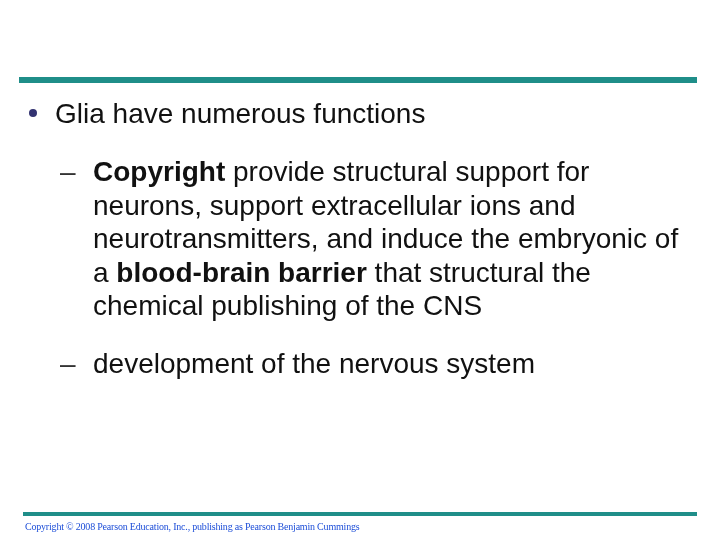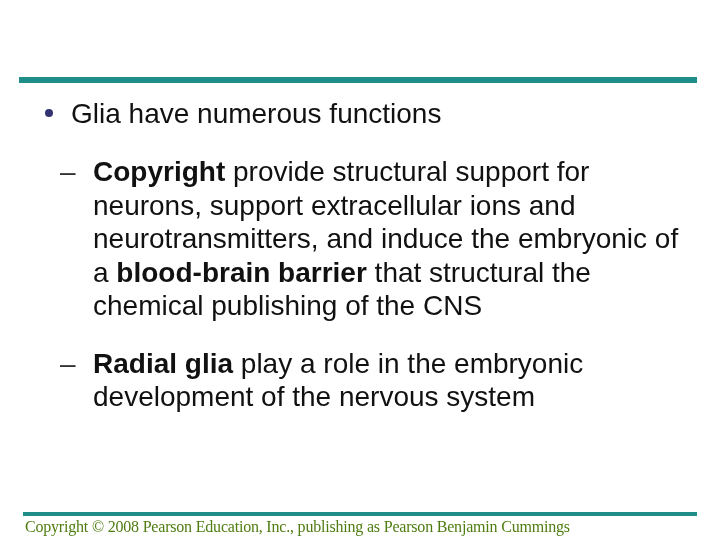--- a/index.html
+++ b/index.html
@@ -19,21 +19,21 @@
   .top-rule {
     position: absolute;
     left: 19px;
     top: 77px;
     width: 678px;
     height: 6px;
     background: #1f8e89;
   }
   .title-row {
     position: absolute;
-    left: 16px;
+    left: 0;
     top: 97px;
     width: 700px;
   }
   .bullet-dot {
     position: absolute;
     left: 29px;
     top: 12px;
     width: 8px;
     height: 8px;
     border-radius: 50%;
@@ -80,24 +80,24 @@
     top: 512px;
     width: 674px;
     height: 4px;
     background: #1f8e89;
   }
   .copyright {
     position: absolute;
     left: 25px;
     top: 519px;
     font-family: "Liberation Serif", "DejaVu Serif", serif;
-    font-size: 16px;
+    font-size: 10px;
     line-height: 16px;
     letter-spacing: -0.2px;
-    color: #4d7c0f;
+    color: #1d4ed8;
   }
 </style>
 </head>
 <body>
 
 <div class="slide">
 
   <div class="top-rule"></div>
 
   <div class="title-row">
@@ -112,21 +112,20 @@
           <div class="line"><b>Copyright</b><span> provide structural support for</span></div>
           <div class="line"><span>neurons, support extracellular ions and</span></div>
           <div class="line"><span>neurotransmitters, and induce the embryonic of</span></div>
           <div class="line"><span>a </span><b>blood-brain barrier</b><span> that structural the</span></div>
           <div class="line"><span>chemical publishing of the CNS</span></div>
         </div>
       </div>
       <div class="bullet-item">
         <span class="dash">–</span>
         <div class="bullet-content">
-          <div class="line"><b>Radial glia</b><span> play a role in the embryonic</span></div>
           <div class="line"><span>development of the nervous system</span></div>
         </div>
       </div>
     </div>
 
   <div class="bottom-rule"></div>
 
   <div class="copyright">Copyright © 2008 Pearson Education, Inc., publishing as Pearson Benjamin Cummings</div>
 
 </div>

